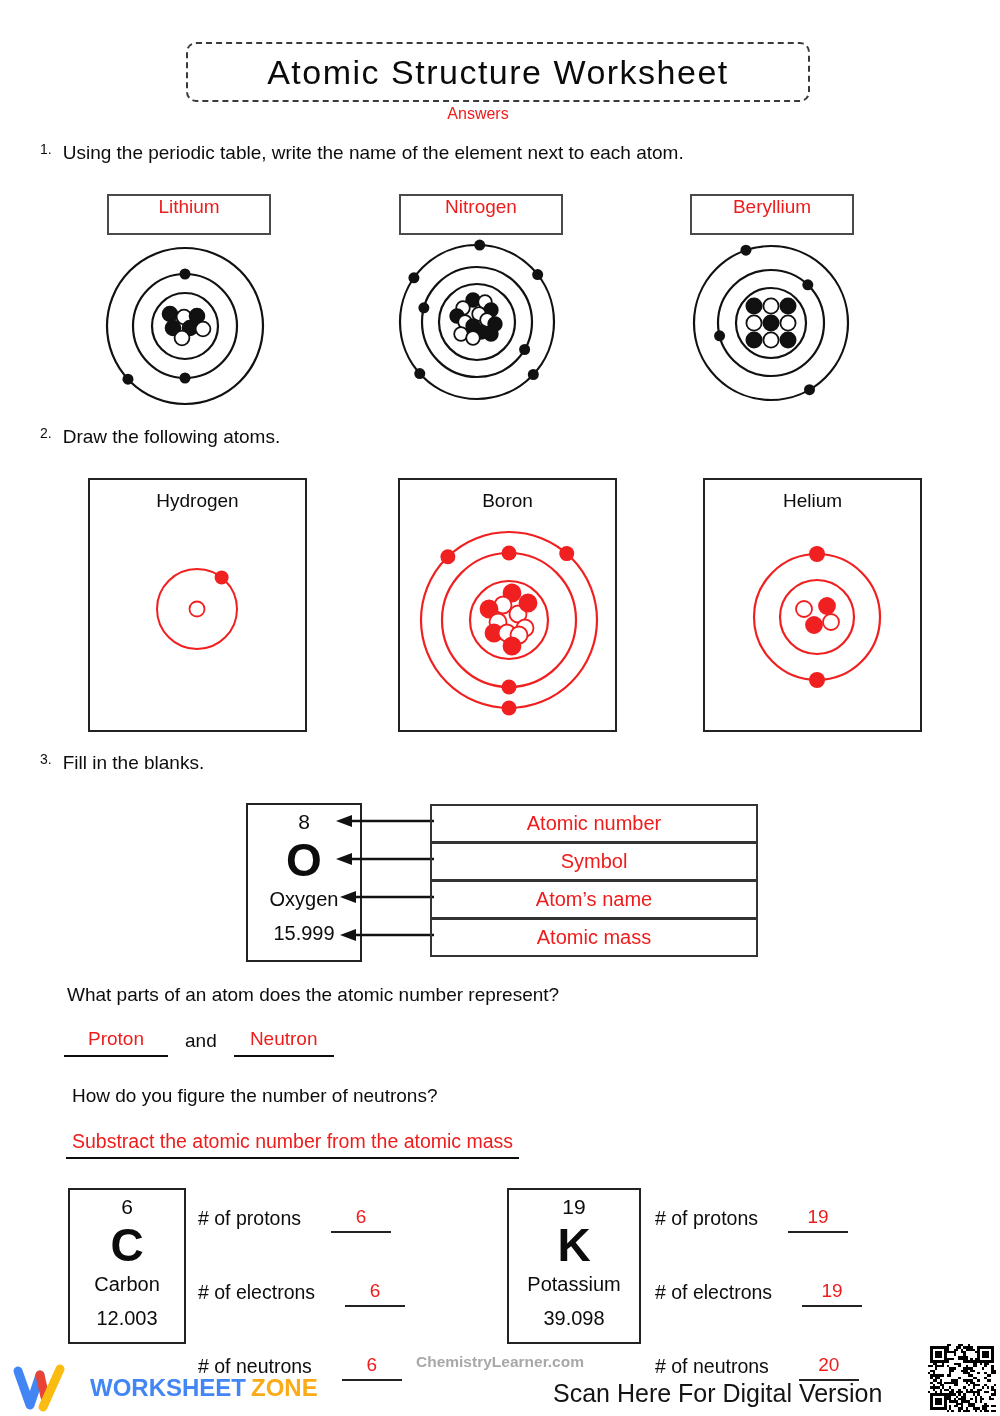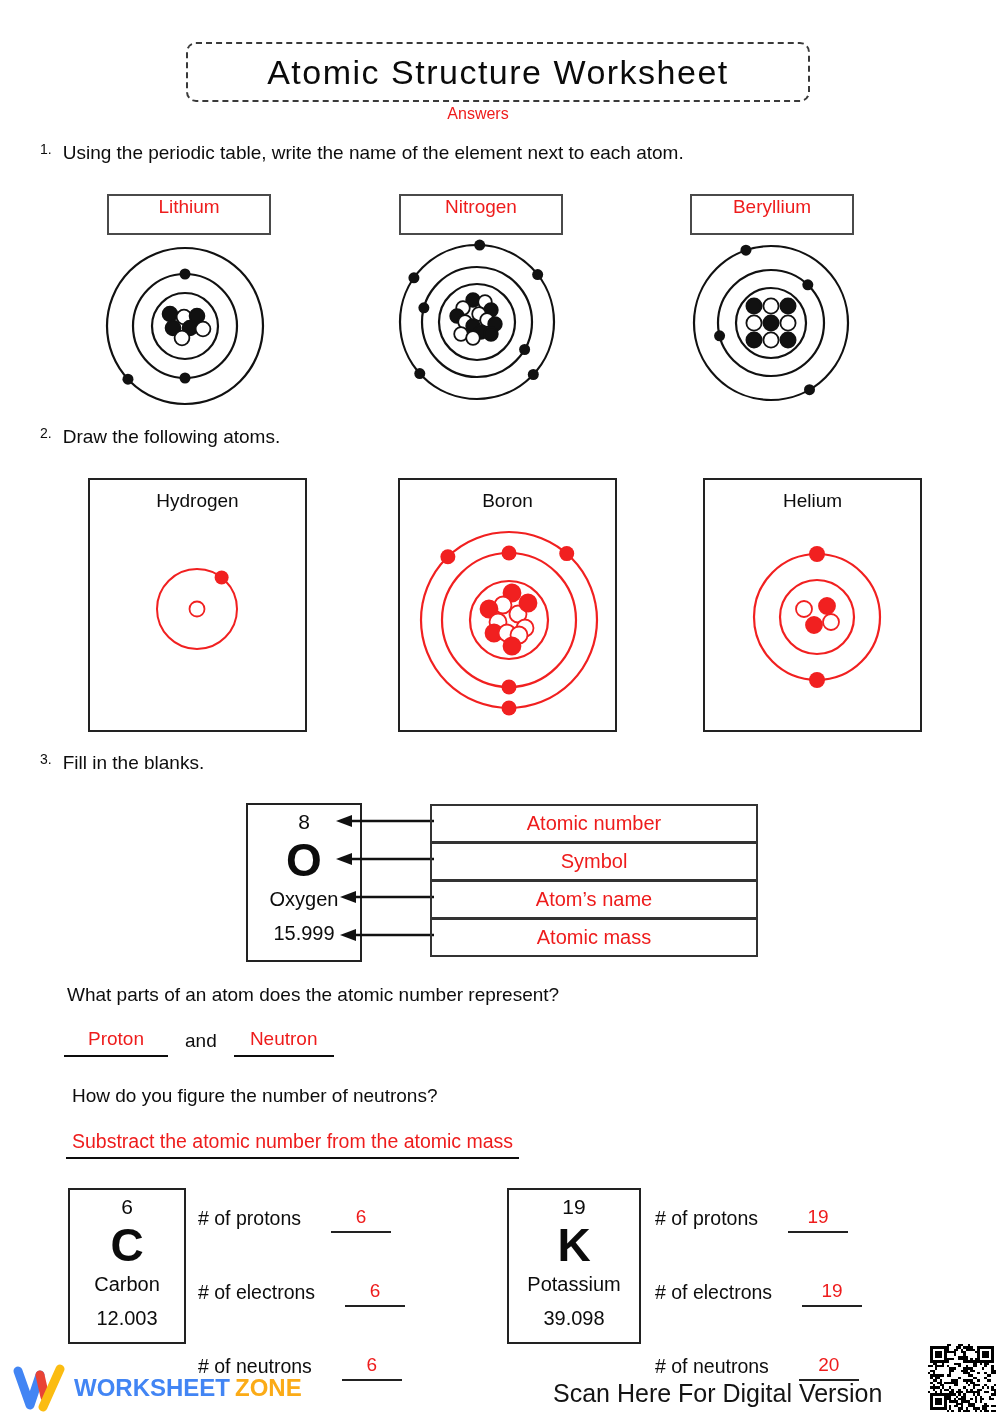--- a/index.html
+++ b/index.html
@@ -50,21 +50,21 @@
   .b3{min-width:578px;font-size:19.5px;}
 
   .el-rows{display:flex;flex-direction:column;gap:30px;}
   .er-c{left:198px;top:1200px;} .er-k{left:655px;top:1200px;}
   .el-row{display:flex;align-items:flex-end;height:33px;margin-bottom:11px;}
   .rlabel{font-size:19.5px;padding-bottom:3px;color:#0d0d0d;}
   .rans{margin-left:30px;min-width:52px;text-align:center;color:var(--red);font-size:19px;
         border-bottom:2px solid #222;padding:0 4px 3px;}
 
   .source{left:0;top:1353px;width:1000px;text-align:center;font-size:15.5px;font-weight:700;color:#a8a8a8;}
-  .logo{left:12px;top:1364px;display:flex;align-items:center;gap:8px;justify-content:space-between;}
+  .logo{left:12px;top:1364px;display:flex;align-items:center;gap:24px;justify-content:space-between;}
   .brand{font-size:24px;font-weight:700;}
   .w1{color:#4285f4;} .w2{color:#fbab17;margin-left:5px;}
   .scan{left:553px;top:1379px;font-size:25px;color:#141414;}
   .qr{left:928px;top:1344px;width:68px;height:68px;}
 </style>
 </head>
 <body>
 
 <div class="page">
 
@@ -286,20 +286,21 @@
     <div class="el-row">
       <span class="rlabel"># of electrons</span>
       <span class="rans">19</span>
     </div>
     <div class="el-row">
       <span class="rlabel"># of neutrons</span>
       <span class="rans">20</span>
     </div>
   </div>
 
+  <div class="abs source">ChemistryLearner.com</div>
 
   <div class="abs logo">
     <svg width="54" height="48" viewBox="0 0 54 48">
       <path d="M6 7 L18 41 L28 11" fill="none" stroke="#4285f4" stroke-width="9" stroke-linecap="round" stroke-linejoin="round"></path>
       <path d="M28 11 L33 33" fill="none" stroke="#e94335" stroke-width="9" stroke-linecap="round"></path>
       <path d="M48 5 L31 43" fill="none" stroke="#fbbc11" stroke-width="9" stroke-linecap="round"></path>
     </svg>
     <span class="brand"><span class="w1">WORKSHEET</span><span class="w2">ZONE</span></span>
   </div>
 

